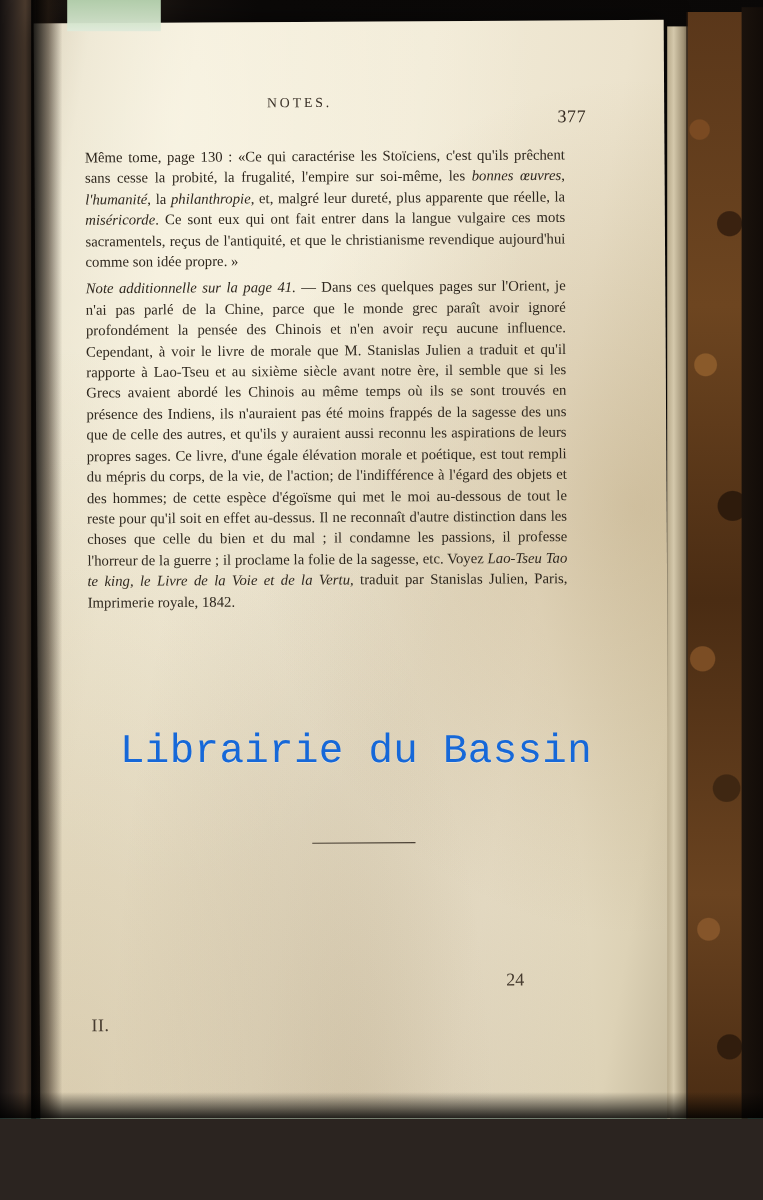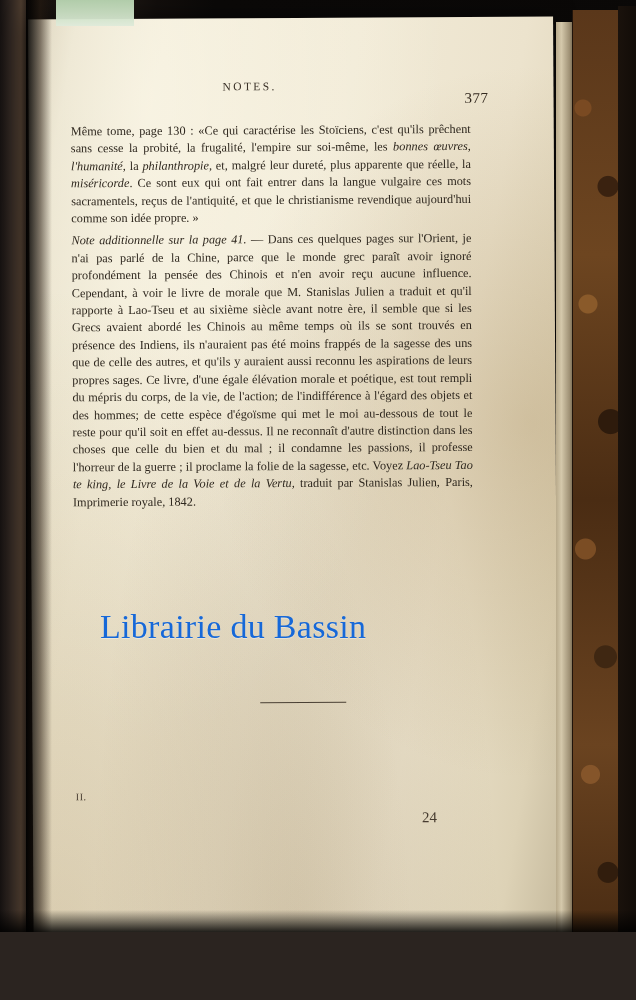--- a/index.html
+++ b/index.html
@@ -166,41 +166,41 @@
     left: 228px;
     top: 684px;
     width: 86px;
     height: 0;
     border-top: 1.4px solid #4a4034;
   }
 
   .sig-left {
     position: absolute;
     left: 43px;
-    top: 772px;
-    font-size: 10px;
+    top: 828px;
+    font-size: 15px;
     color: #473c30;
     letter-spacing: 0.5px;
   }
   .sig-right {
     position: absolute;
     left: 389px;
     top: 792px;
     font-size: 15px;
     color: #473c30;
   }
 
   
   .watermark {
     position: absolute;
     left: 100px;
     top: 608px;
     font-size: 34px;
     color: #1668d8;
-    font-family: Liberation Serif, serif;
+    font-family: Liberation Mono, monospace;
     letter-spacing: 0.3px;
     z-index: 20;
     text-shadow: 0 1px 0 rgba(255,255,255,0.35);
     white-space: nowrap;
   }
 </style>
 </head>
 <body>
 
 <div class="scan">

